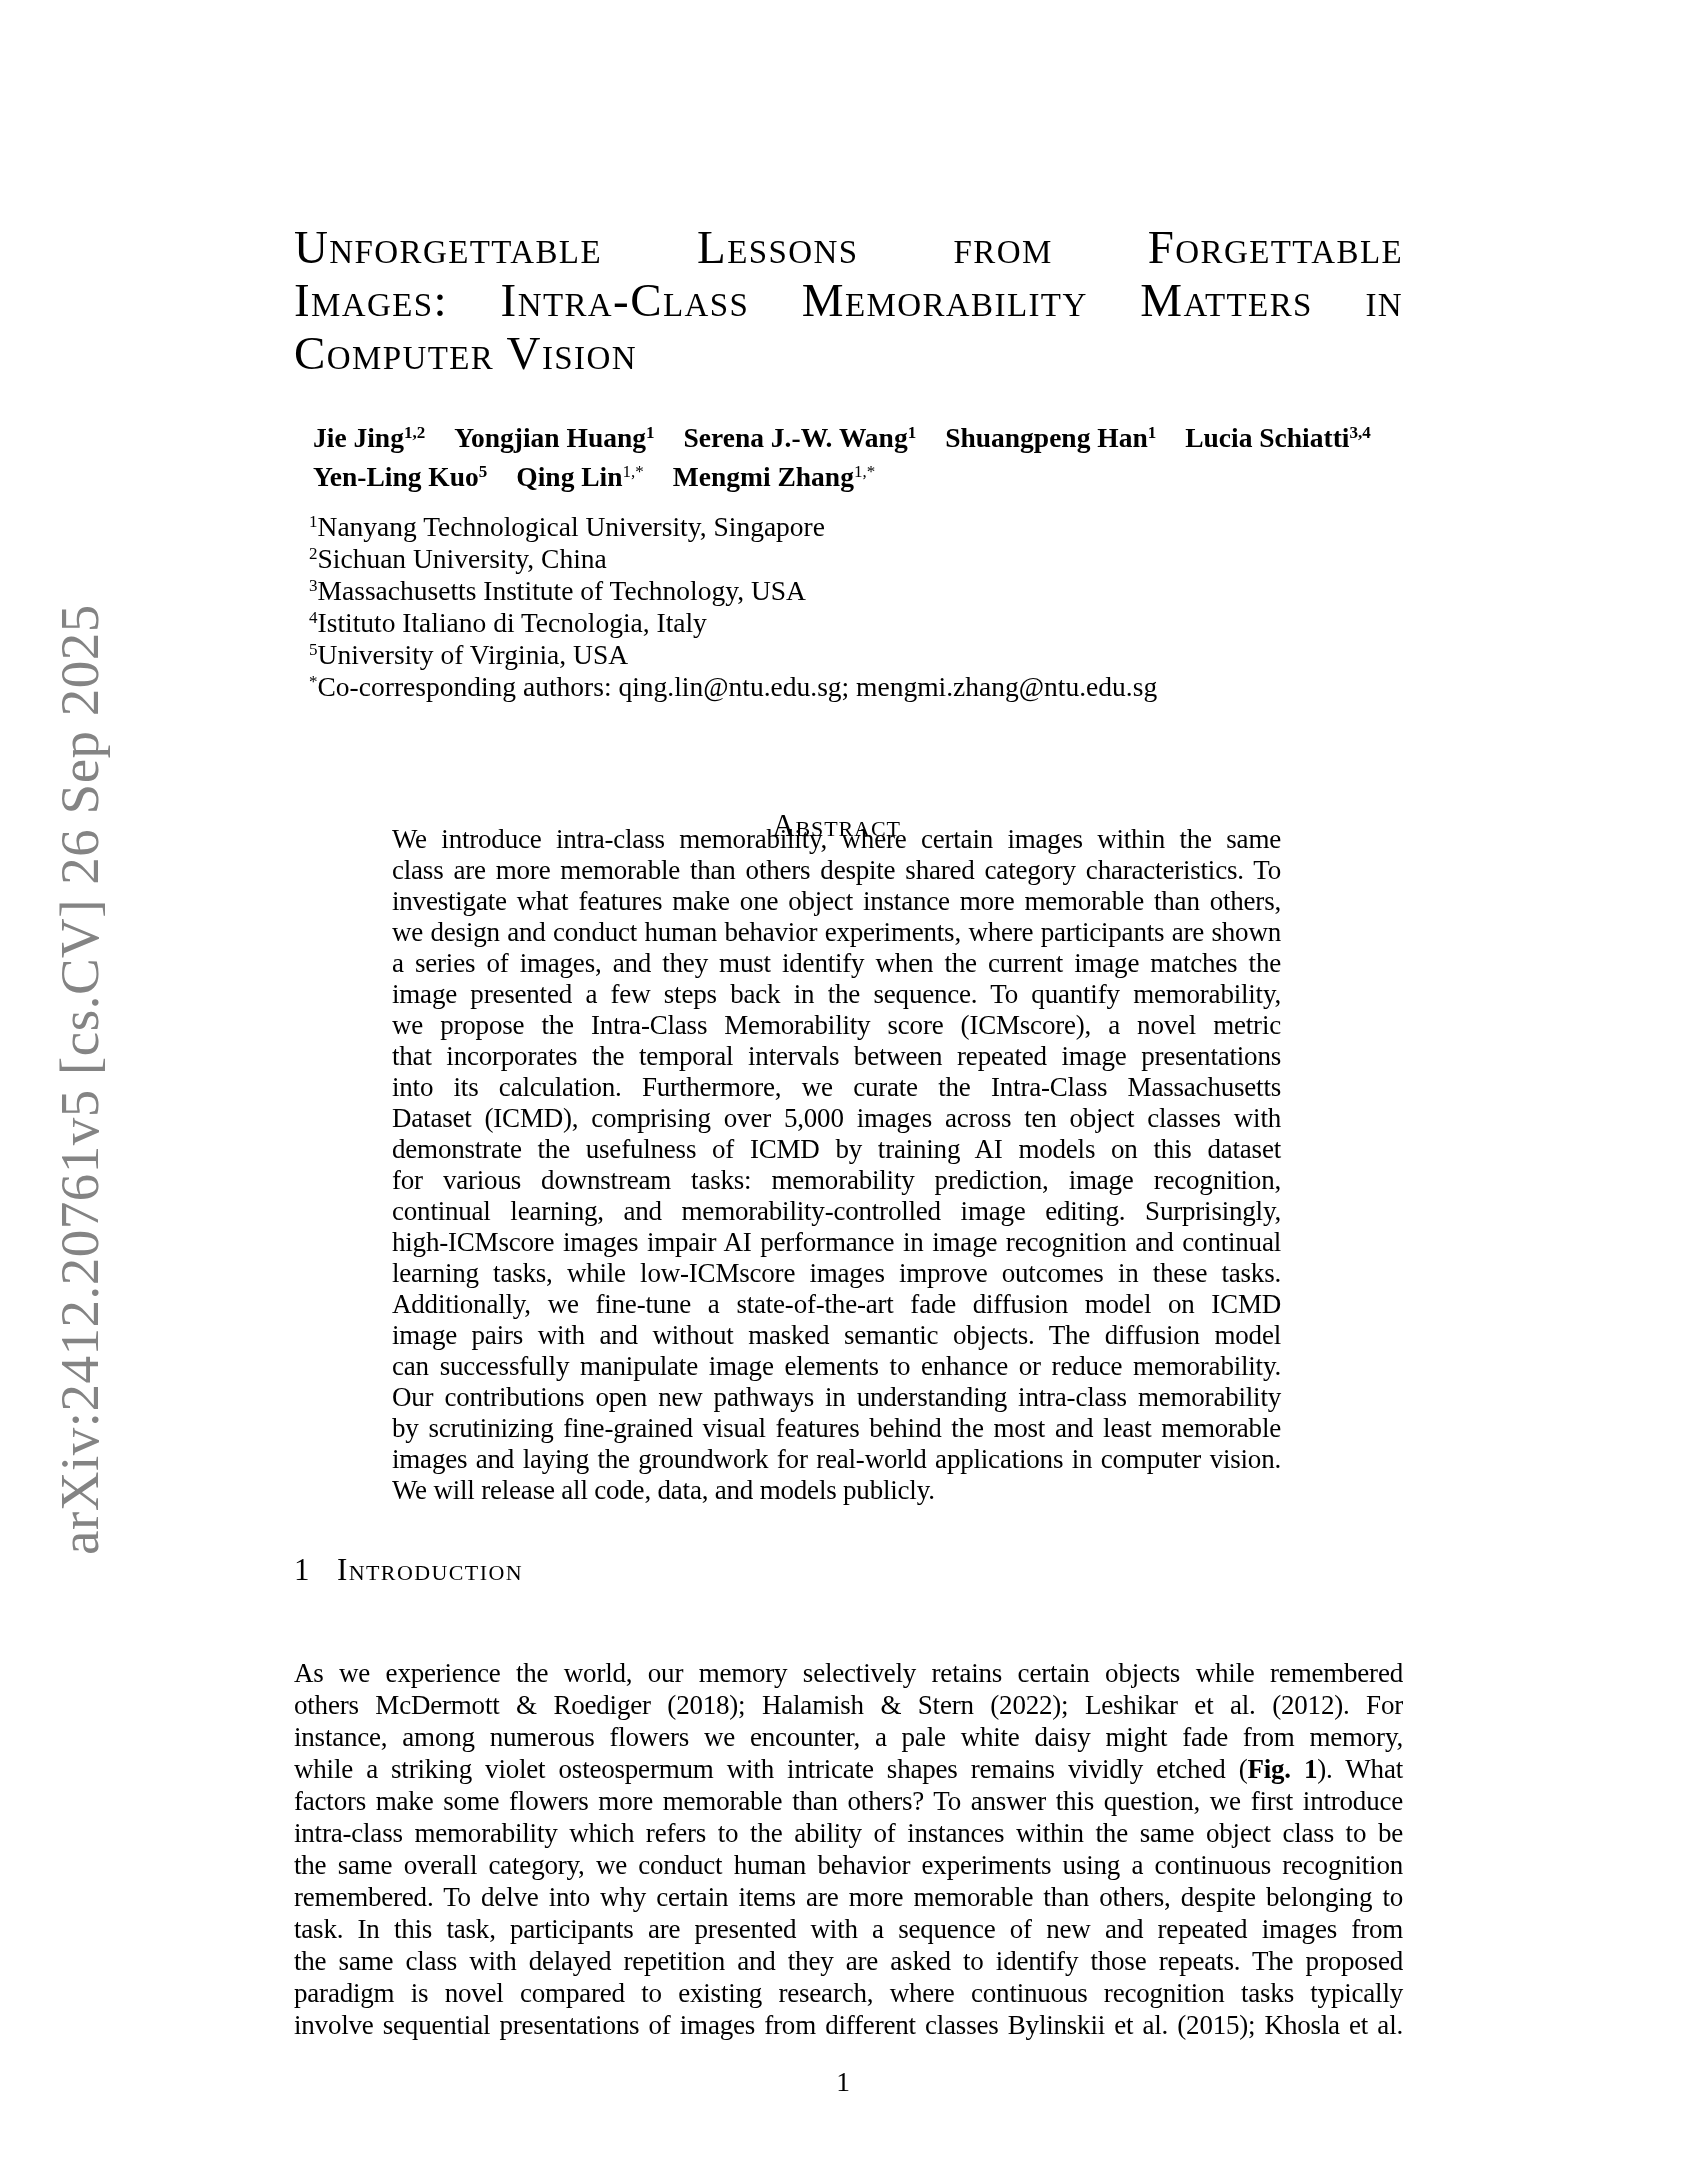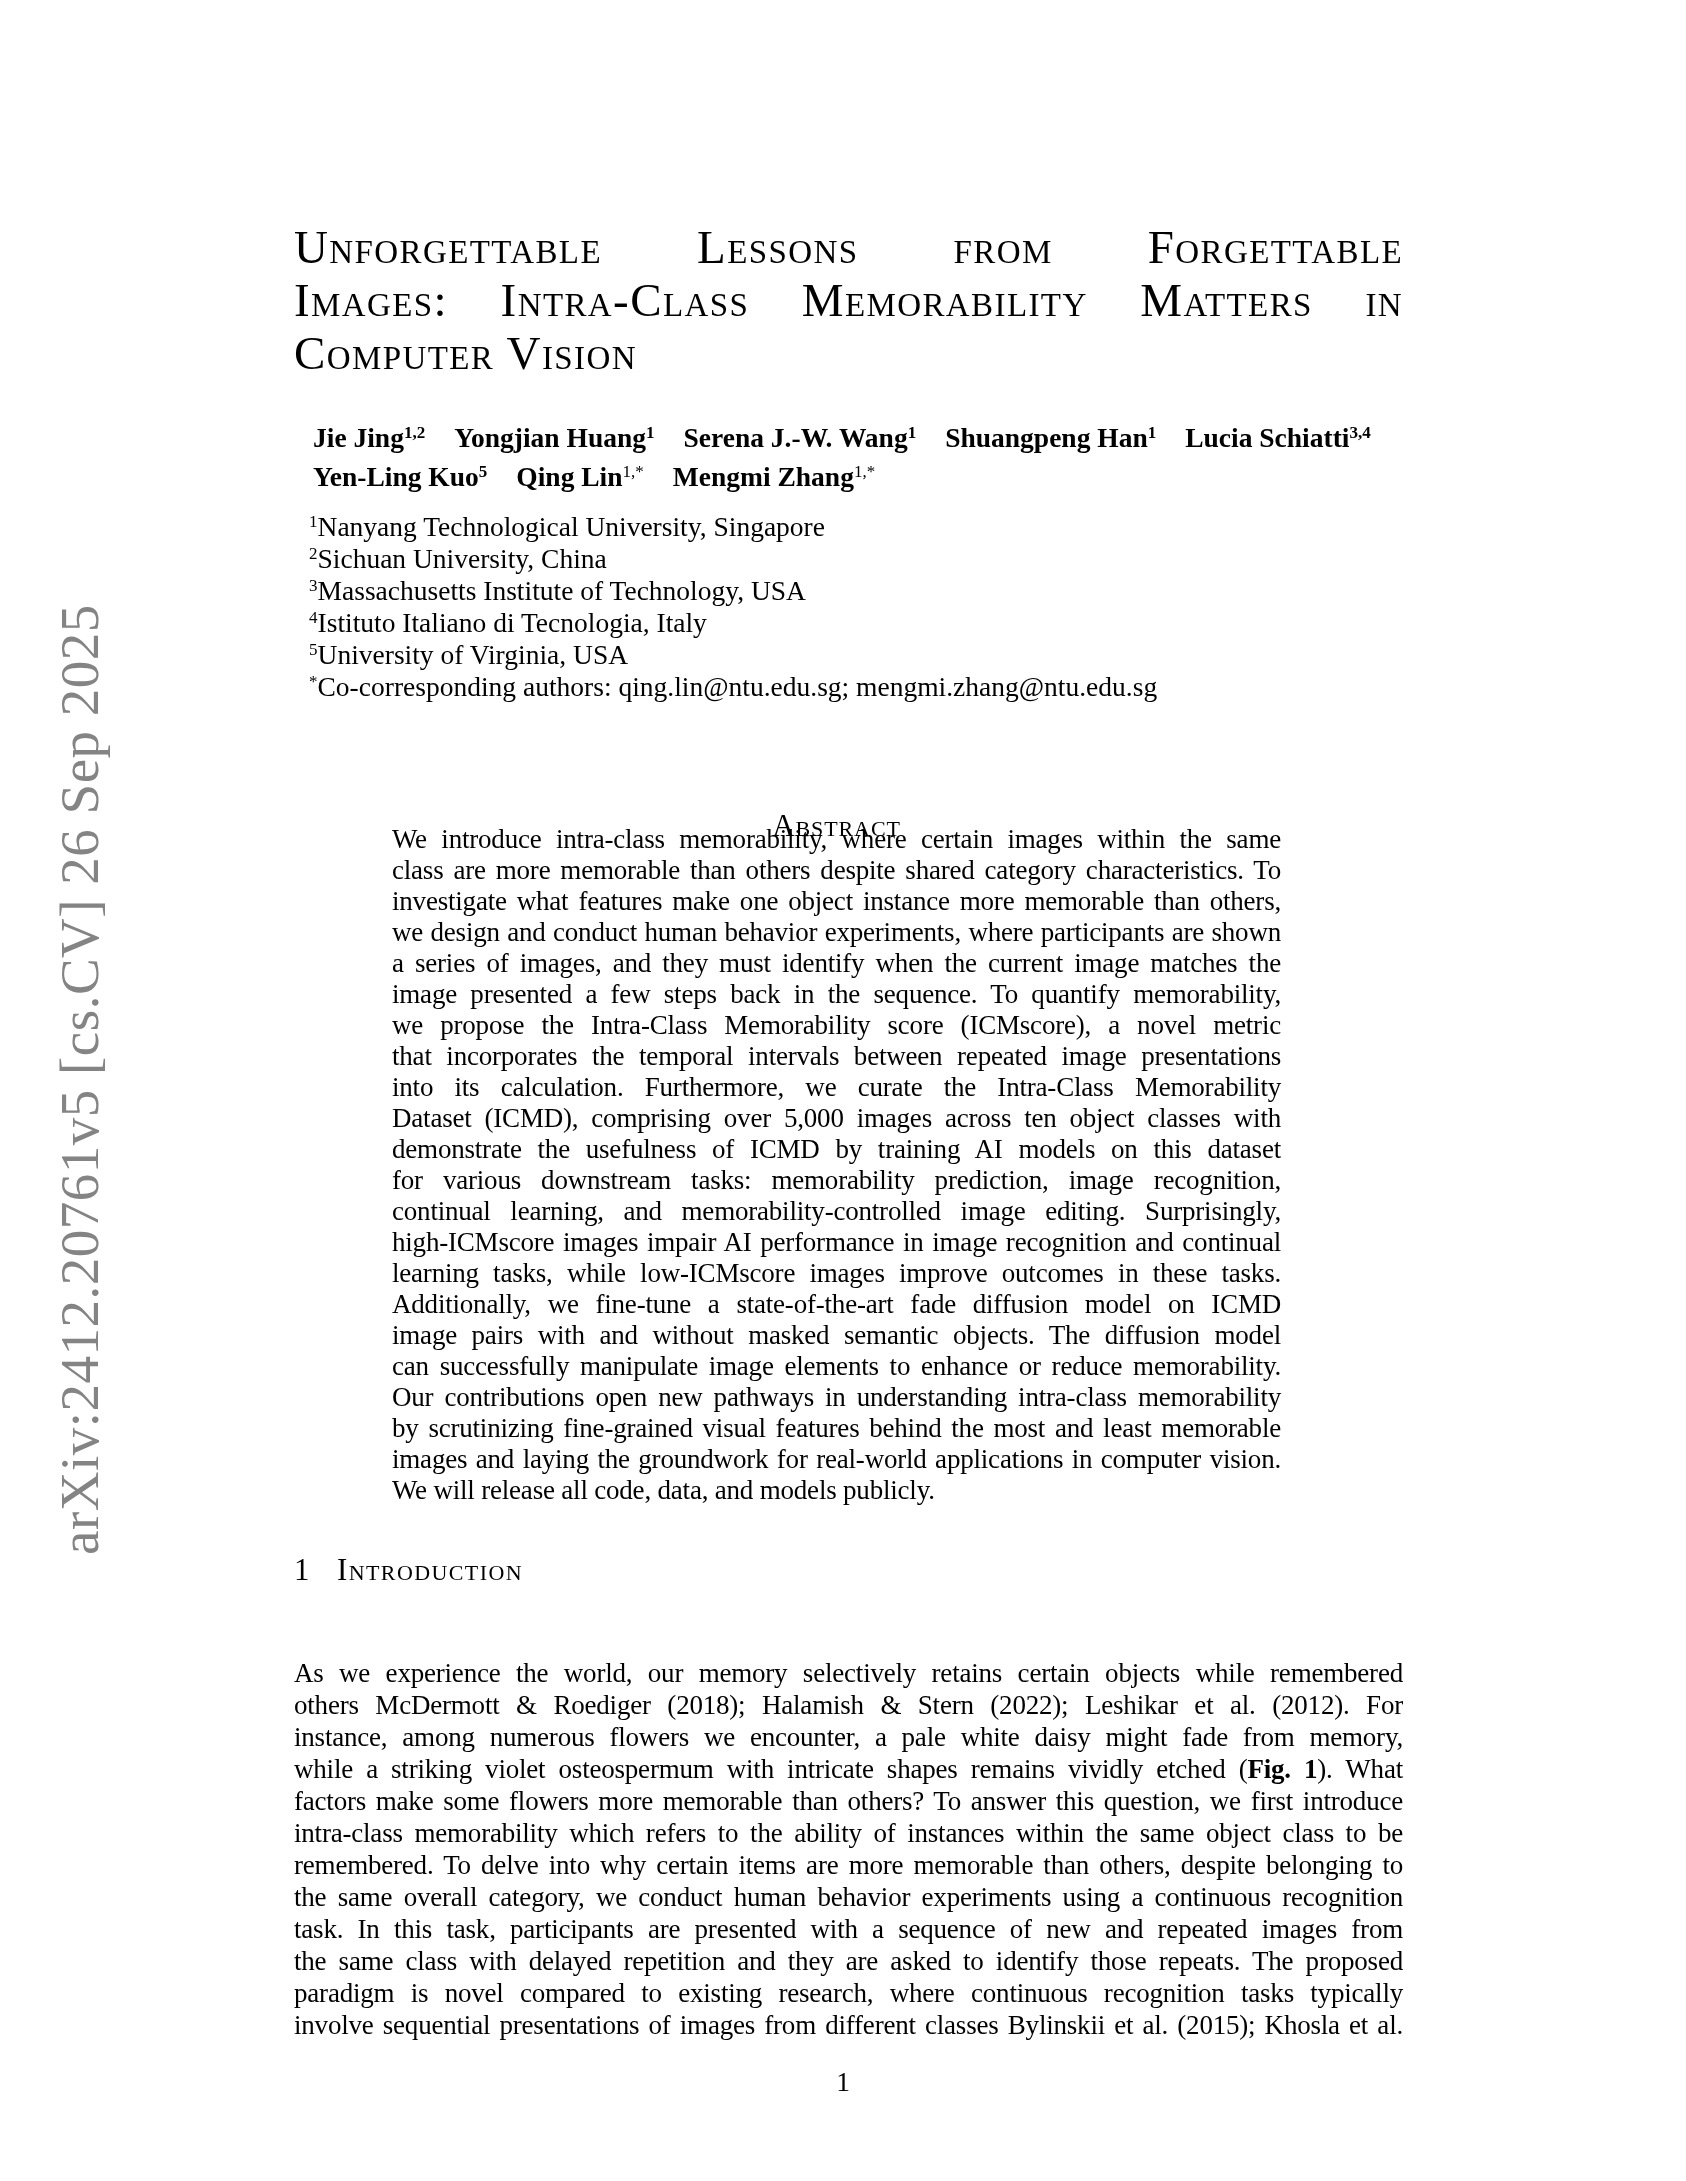--- a/index.html
+++ b/index.html
@@ -90,21 +90,21 @@
 
   <div class="abstract-body">
       <div class="abs-line">We introduce intra-class memorability, where certain images within the same</div>
       <div class="abs-line">class are more memorable than others despite shared category characteristics. To</div>
       <div class="abs-line">investigate what features make one object instance more memorable than others,</div>
       <div class="abs-line">we design and conduct human behavior experiments, where participants are shown</div>
       <div class="abs-line">a series of images, and they must identify when the current image matches the</div>
       <div class="abs-line">image presented a few steps back in the sequence.  To quantify memorability,</div>
       <div class="abs-line">we propose the Intra-Class Memorability score (ICMscore), a novel metric</div>
       <div class="abs-line">that incorporates the temporal intervals between repeated image presentations</div>
-      <div class="abs-line">into its calculation.  Furthermore, we curate the Intra-Class Memorability</div>
+      <div class="abs-line">into its calculation.  Furthermore, we curate the Intra-Class Massachusetts</div>
       <div class="abs-line">Dataset (ICMD), comprising over 5,000 images across ten object classes with</div>
       <div class="abs-line">demonstrate the usefulness of ICMD by training AI models on this dataset</div>
       <div class="abs-line">for various downstream tasks:  memorability prediction, image recognition,</div>
       <div class="abs-line">continual learning, and memorability-controlled image editing.  Surprisingly,</div>
       <div class="abs-line">high-ICMscore images impair AI performance in image recognition and continual</div>
       <div class="abs-line">learning tasks, while low-ICMscore images improve outcomes in these tasks.</div>
       <div class="abs-line">Additionally, we fine-tune a state-of-the-art fade diffusion model on ICMD</div>
       <div class="abs-line">image pairs with and without masked semantic objects.  The diffusion model</div>
       <div class="abs-line">can successfully manipulate image elements to enhance or reduce memorability.</div>
       <div class="abs-line">Our contributions open new pathways in understanding intra-class memorability</div>
@@ -117,22 +117,22 @@
     <span class="sec-num">1</span><span class="sec-title">Introduction</span>
   </div>
 
   <div class="intro-body">
       <div class="intro-line">As we experience the world, our memory selectively retains certain objects while remembered</div>
       <div class="intro-line">others McDermott &amp; Roediger (2018); Halamish &amp; Stern (2022); Leshikar et al. (2012).  For</div>
       <div class="intro-line">instance, among numerous flowers we encounter, a pale white daisy might fade from memory,</div>
       <div class="intro-line">while a striking violet osteospermum with intricate shapes remains vividly etched (<b>Fig. 1</b>). What</div>
       <div class="intro-line">factors make some flowers more memorable than others? To answer this question, we first introduce</div>
       <div class="intro-line">intra-class memorability which refers to the ability of instances within the same object class to be</div>
+      <div class="intro-line">the same overall category, we conduct human behavior experiments using a continuous recognition</div>
       <div class="intro-line">remembered. To delve into why certain items are more memorable than others, despite belonging to</div>
-      <div class="intro-line">the same overall category, we conduct human behavior experiments using a continuous recognition</div>
       <div class="intro-line">task.  In this task, participants are presented with a sequence of new and repeated images from</div>
       <div class="intro-line">the same class with delayed repetition and they are asked to identify those repeats.  The proposed</div>
       <div class="intro-line">paradigm is novel compared to existing research, where continuous recognition tasks typically</div>
       <div class="intro-line">involve sequential presentations of images from different classes Bylinskii et al. (2015); Khosla et al.</div>
     </div>
 
   <div class="page-number">1</div>
 
 </div>
 

